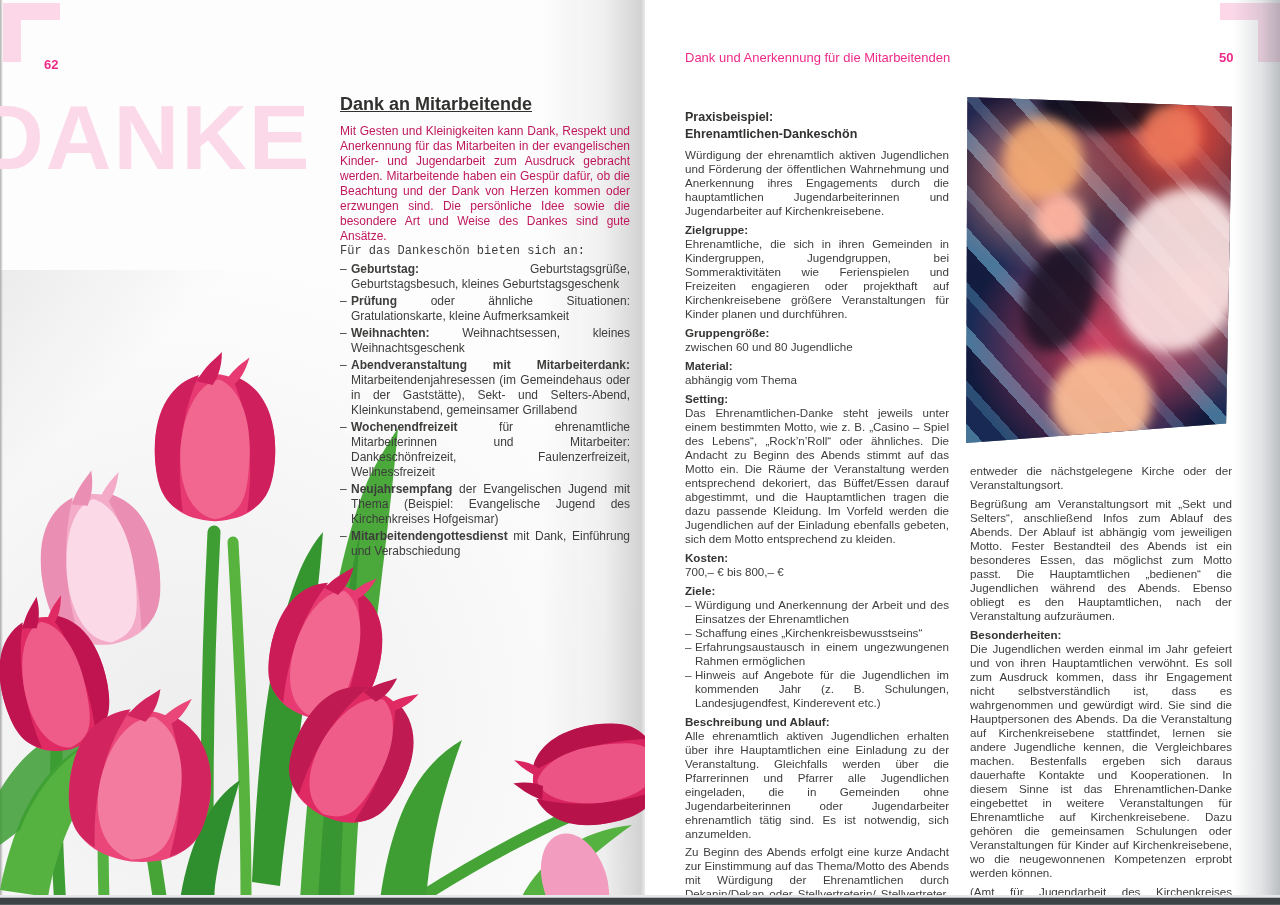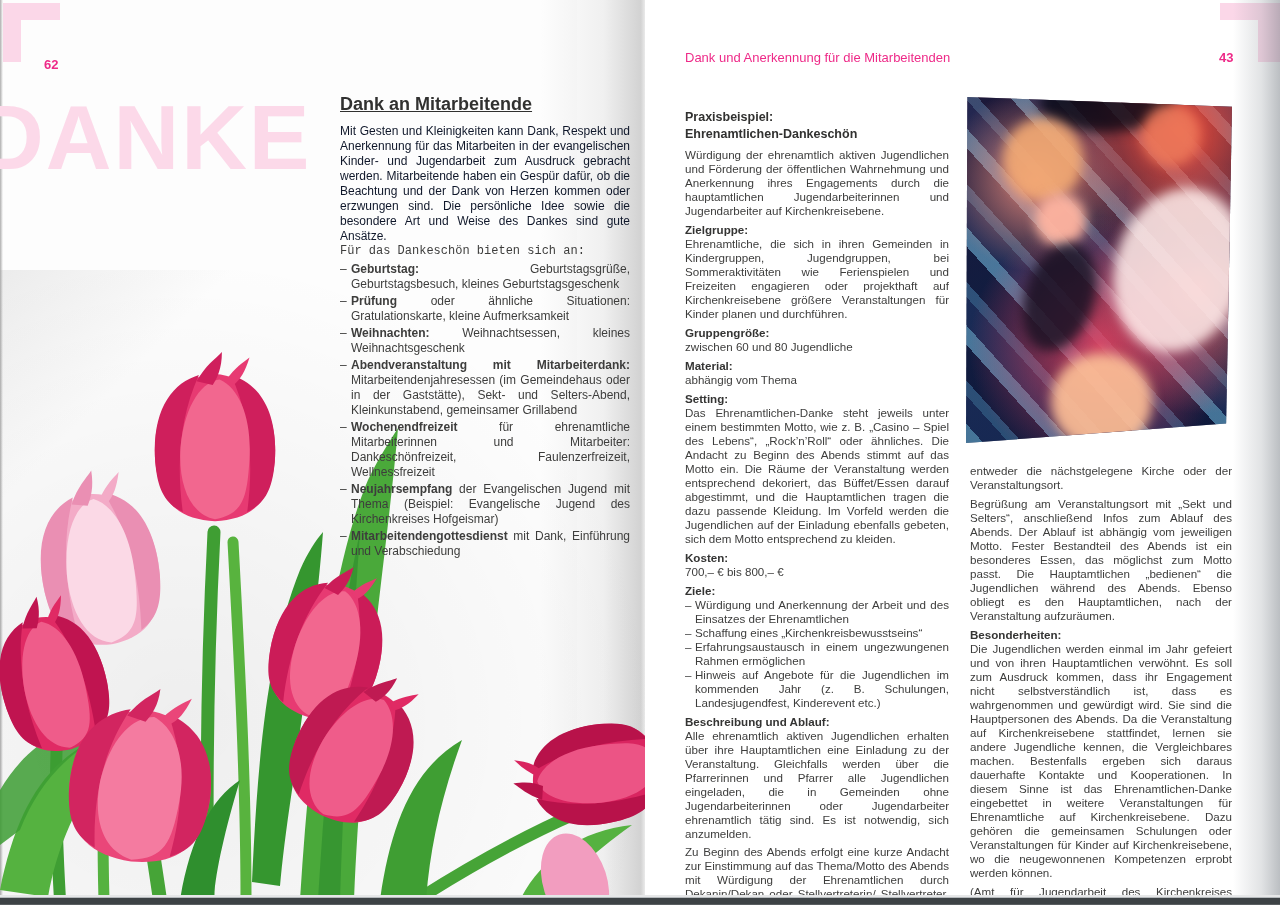--- a/index.html
+++ b/index.html
@@ -37,21 +37,21 @@
   .pagenum-right{left:1219px;top:50px;}
   .running-header{position:absolute;left:685px;top:50px;font-size:13px;color:#ee2a88;z-index:5;}
 
   
   .watermark{position:absolute;left:-22px;top:92px;font-size:91px;font-weight:bold;
     letter-spacing:2px;color:#fcd9e9;white-space:nowrap;z-index:1;line-height:1;}
 
   
   .col-left{position:absolute;left:340px;top:94px;width:290px;z-index:4;}
   .col-left h1{margin:0 0 10px 0;font-size:18px;line-height:20px;color:#313130;font-weight:bold;text-decoration:underline;}
-  .body-text{font-size:12px;line-height:15px;text-align:justify;color:#0f172a;}
+  .body-text{font-size:12px;line-height:15px;text-align:justify;color:#be185d;}
   .lead-in{font-size:12px;line-height:15px;color:#3d3d3c;font-family:Liberation Mono, monospace;}
   .blist{margin-top:3px;}
   .blist .li{position:relative;padding-left:11px;margin-top:2px;font-size:12px;line-height:15px;text-align:justify;}
   .blist .li .dash{position:absolute;left:0;top:0;}
   .b{font-weight:bold;}
 
   
   .col{position:absolute;z-index:4;font-size:11.6px;line-height:14px;color:#3d3d3c;}
   .col-r1{left:685px;top:105px;width:264px;}
   .col-r2{left:970px;top:460px;width:262px;}
@@ -183,21 +183,21 @@
     </div>
   </div>
 
   <div class="page-right"></div>
 
   <div class="bracket bracket-tr">
     <div class="h"></div>
     <div class="v"></div>
   </div>
   <div class="running-header">Dank und Anerkennung für die Mitarbeitenden</div>
-  <div class="pagenum pagenum-right">43</div>
+  <div class="pagenum pagenum-right">50</div>
 
   <div class="col col-r1">
     <div class="block">
       <h2>Praxisbeispiel:</h2>
       <h2>Ehrenamtlichen-Dankeschön</h2>
     </div>
     <div class="block">
         <p>Würdigung der ehrenamtlich aktiven Jugendlichen und Förderung der öffentlichen Wahrnehmung und Anerkennung ihres Engagements durch die hauptamtlichen Jugendarbeiterinnen und Jugendarbeiter auf Kirchenkreisebene.</p>
       </div>
 

